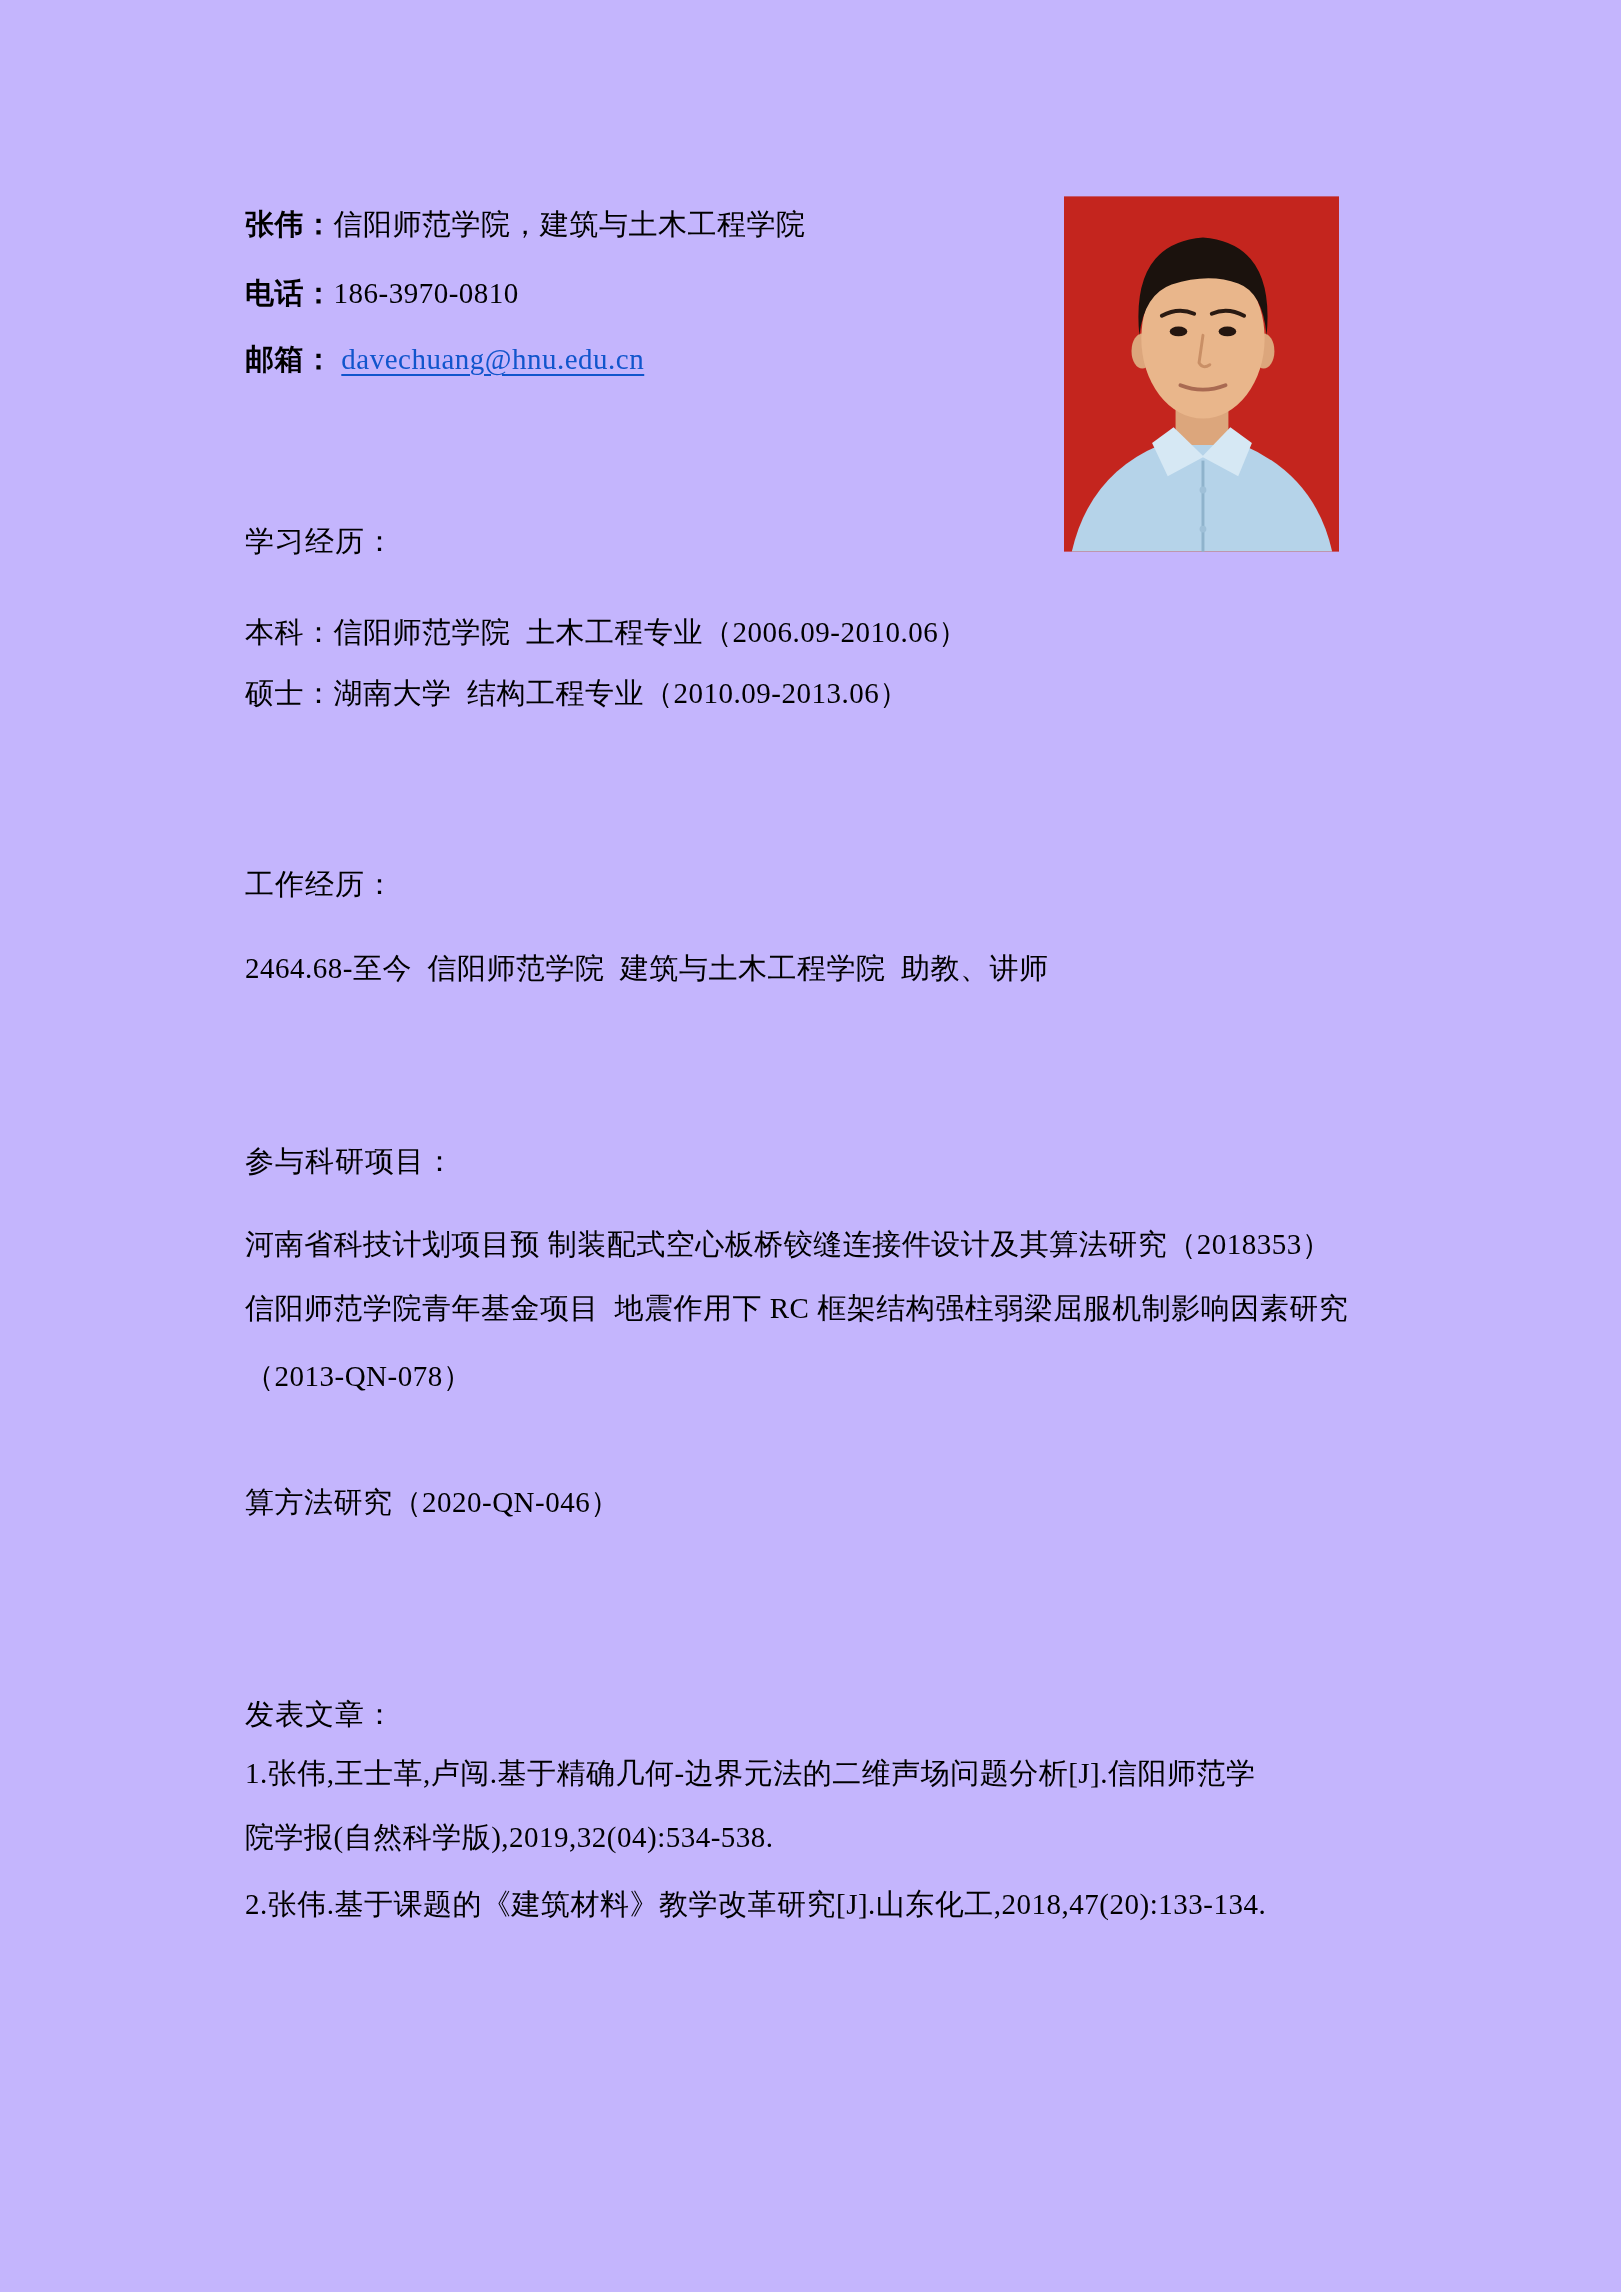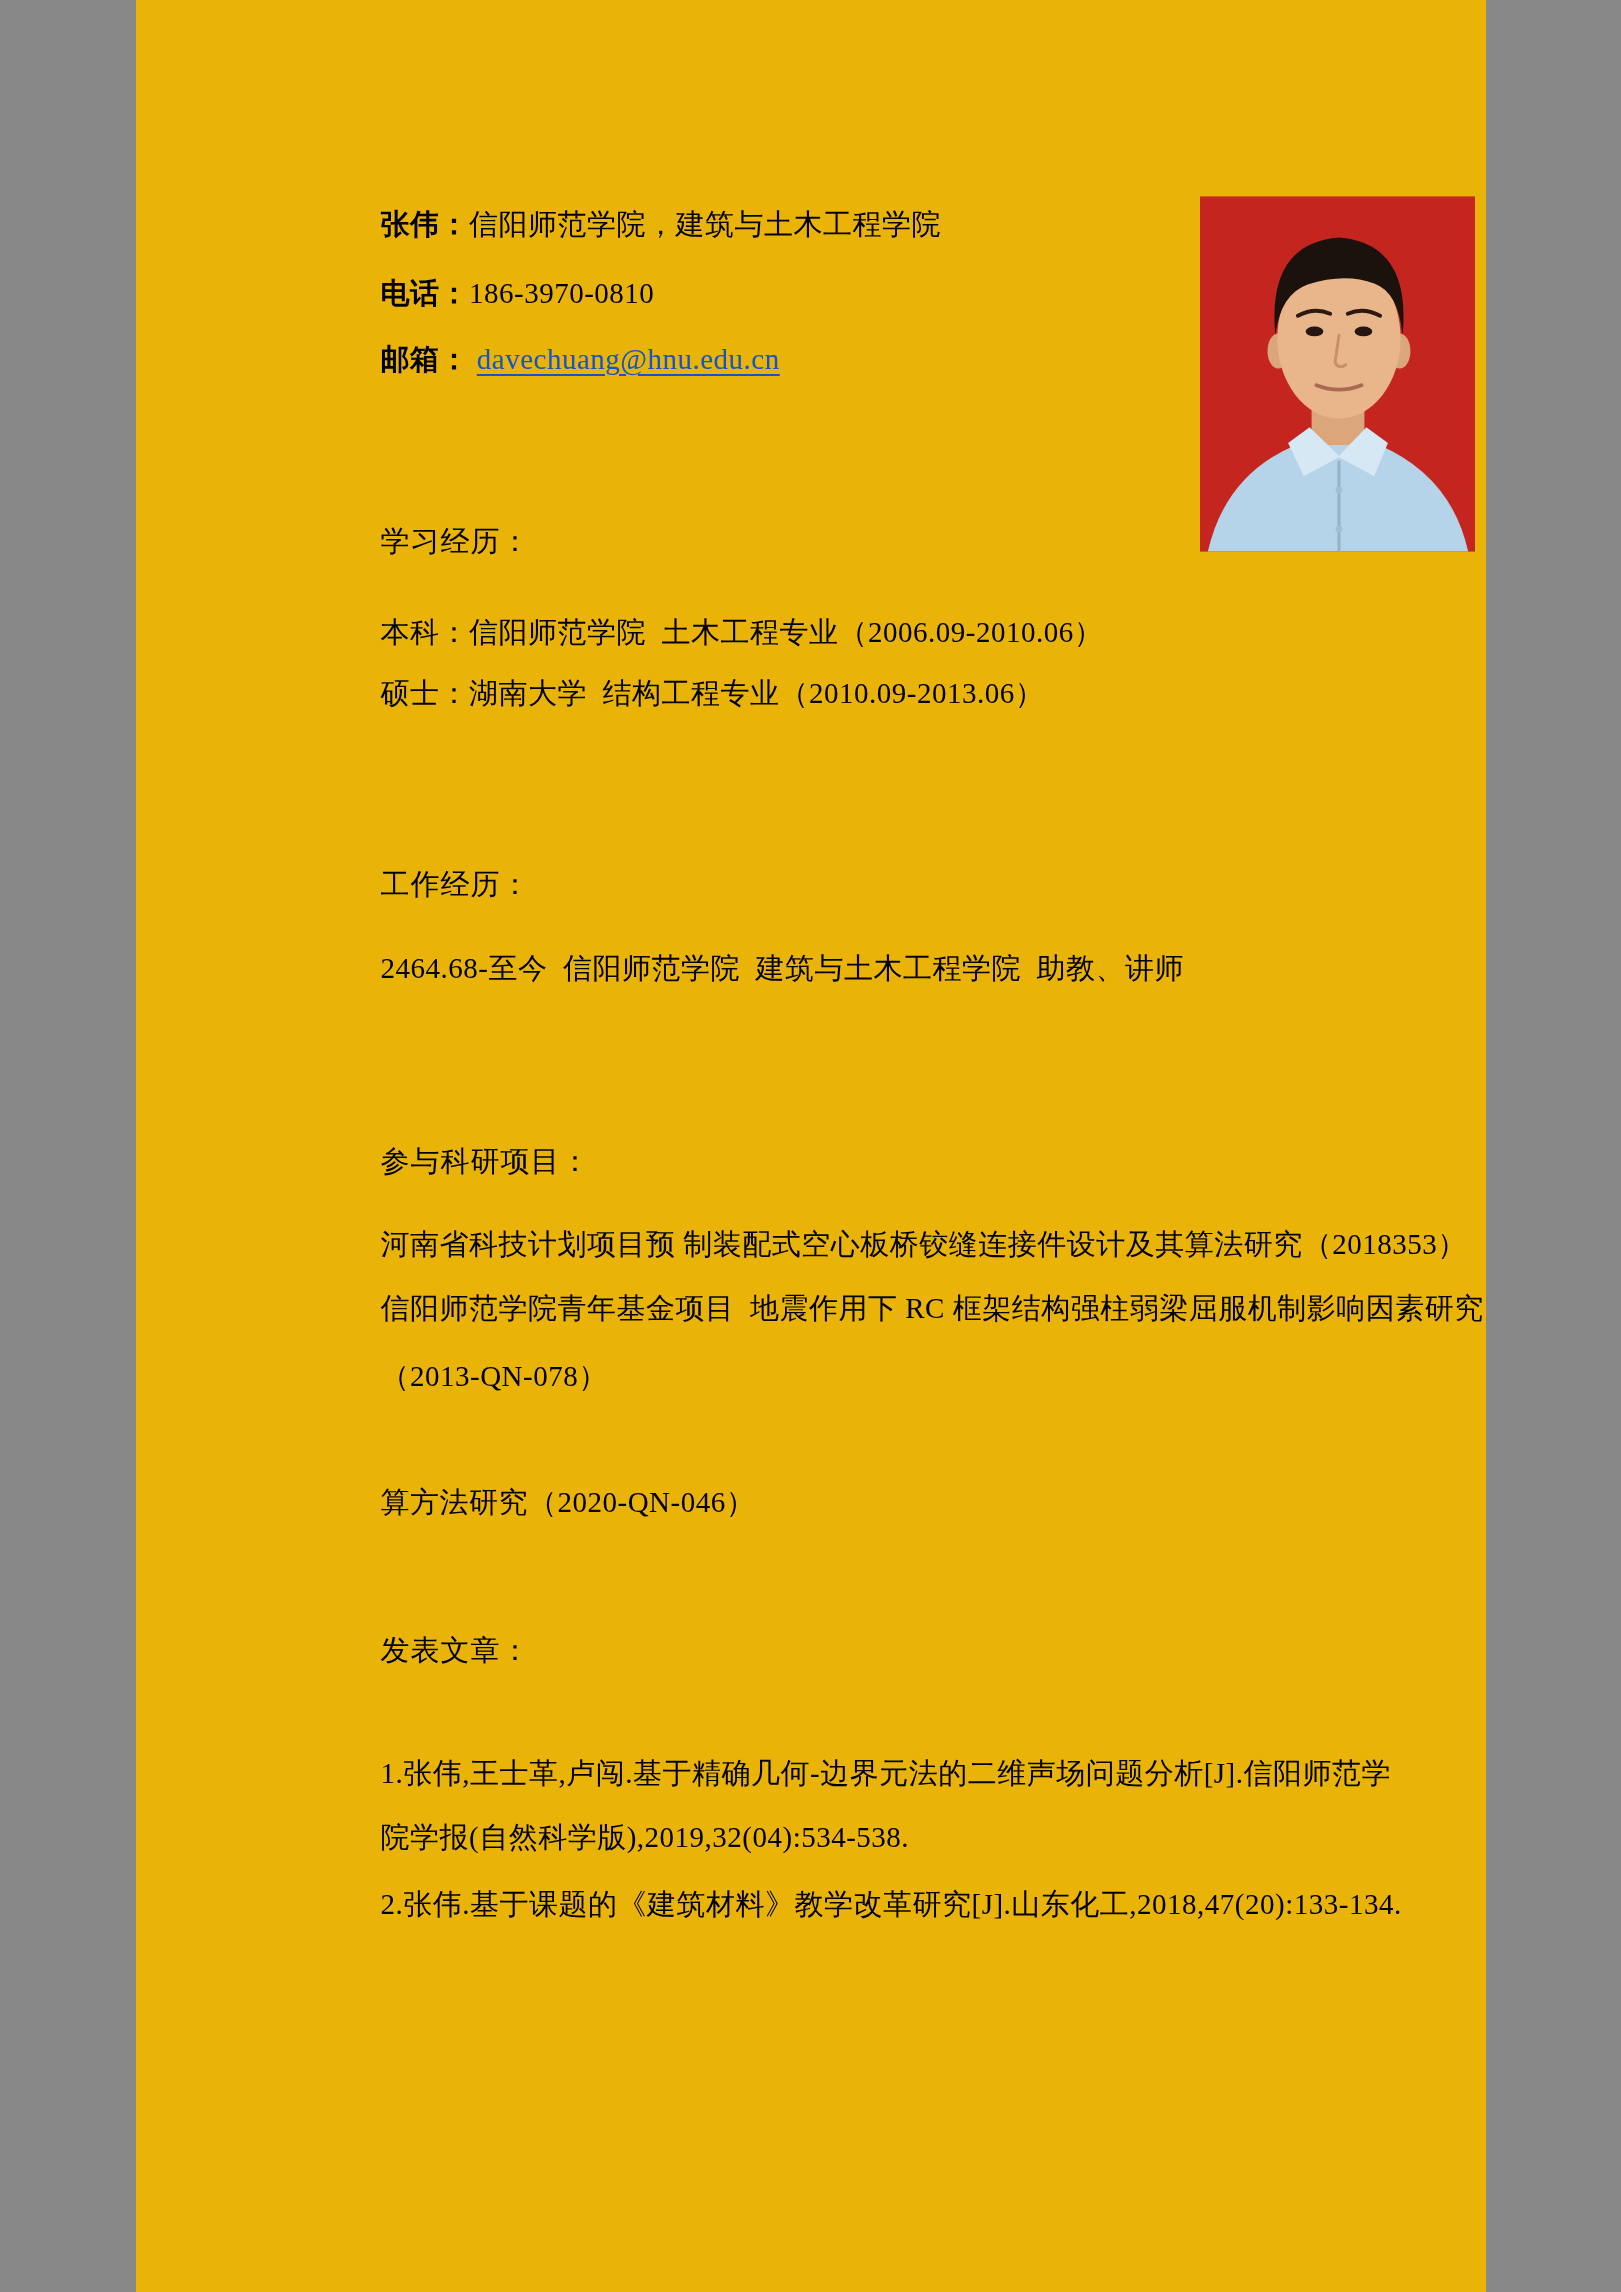--- a/index.html
+++ b/index.html
@@ -1,21 +1,21 @@
 <!DOCTYPE html>
 <html><head>
 <meta charset="utf-8">
 <style>
   html, body { margin: 0; padding: 0; background: #888; }
   .page {
     position: relative;
-    width: 1350px;
+    width: 1621px;
     height: 2293px;
     margin: 0 auto;
-    background: #eab308;
+    background: #c4b5fd;
     font-family: "Liberation Serif", "DejaVu Serif", serif;
     color: #000000;
     overflow: hidden;
   }
   .t {
     position: absolute;
     left: 245px;
     font-size: 29px;
     line-height: 37px;
     white-space: pre;
@@ -90,19 +90,19 @@
 
   <div class="t h" style="top:866px">工作经历：</div>
   <div class="t" style="top:950px">2464.68-至今  信阳师范学院  建筑与土木工程学院  助教、讲师</div>
 
   <div class="t h" style="top:1143px">参与科研项目：</div>
   <div class="t" style="top:1226px">河南省科技计划项目预 制装配式空心板桥铰缝连接件设计及其算法研究（2018353）</div>
   <div class="t" style="top:1290px">信阳师范学院青年基金项目  地震作用下 RC 框架结构强柱弱梁屈服机制影响因素研究</div>
   <div class="t" style="top:1358px">（2013-QN-078）</div>
   <div class="t" style="top:1484px">算方法研究（2020-QN-046）</div>
 
-  <div class="t h" style="top:1632px">发表文章：</div>
+  <div class="t h" style="top:1696px">发表文章：</div>
   <div class="t" style="top:1755px">1.张伟,王士革,卢闯.基于精确几何-边界元法的二维声场问题分析[J].信阳师范学</div>
   <div class="t" style="top:1819px">院学报(自然科学版),2019,32(04):534-538.</div>
   <div class="t" style="top:1886px">2.张伟.基于课题的《建筑材料》教学改革研究[J].山东化工,2018,47(20):133-134.</div>
 
 </div>
 
 
 </body></html>

